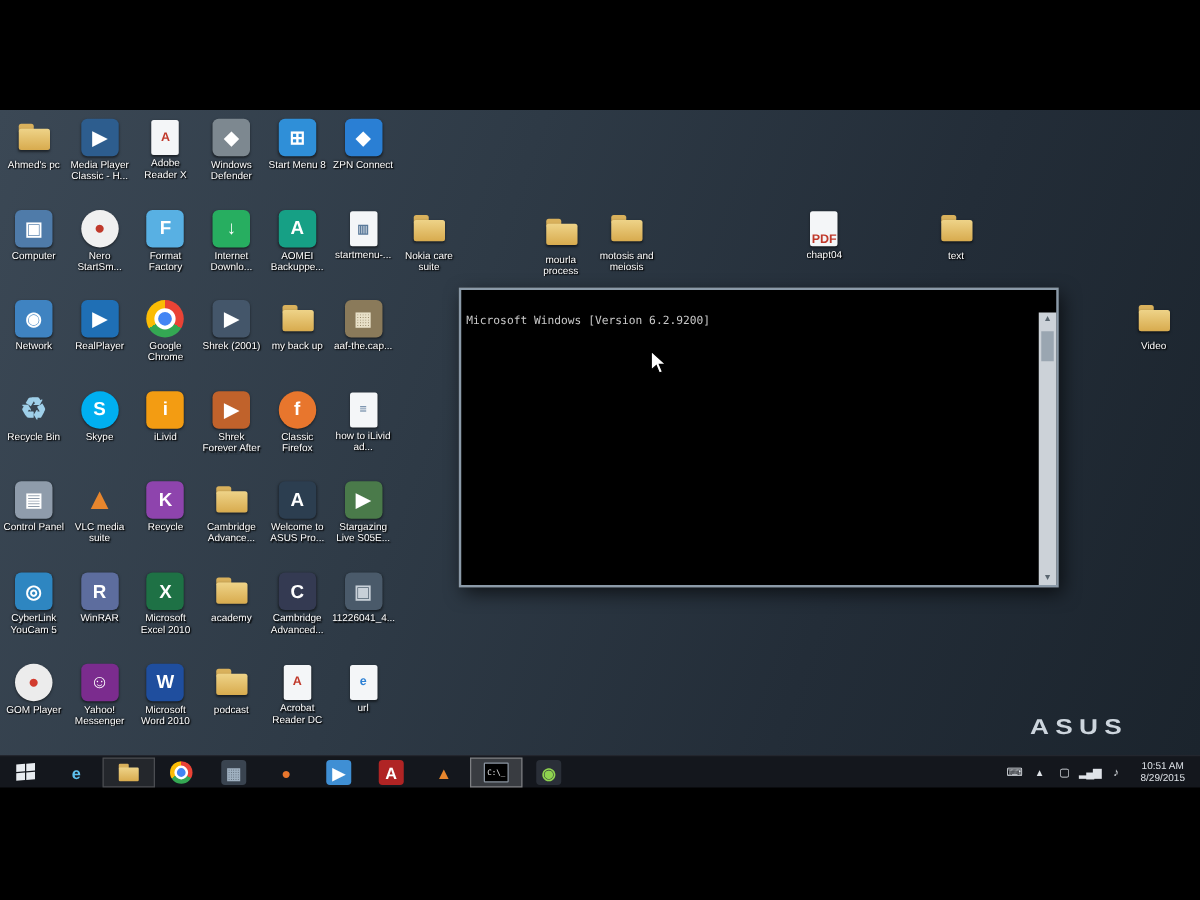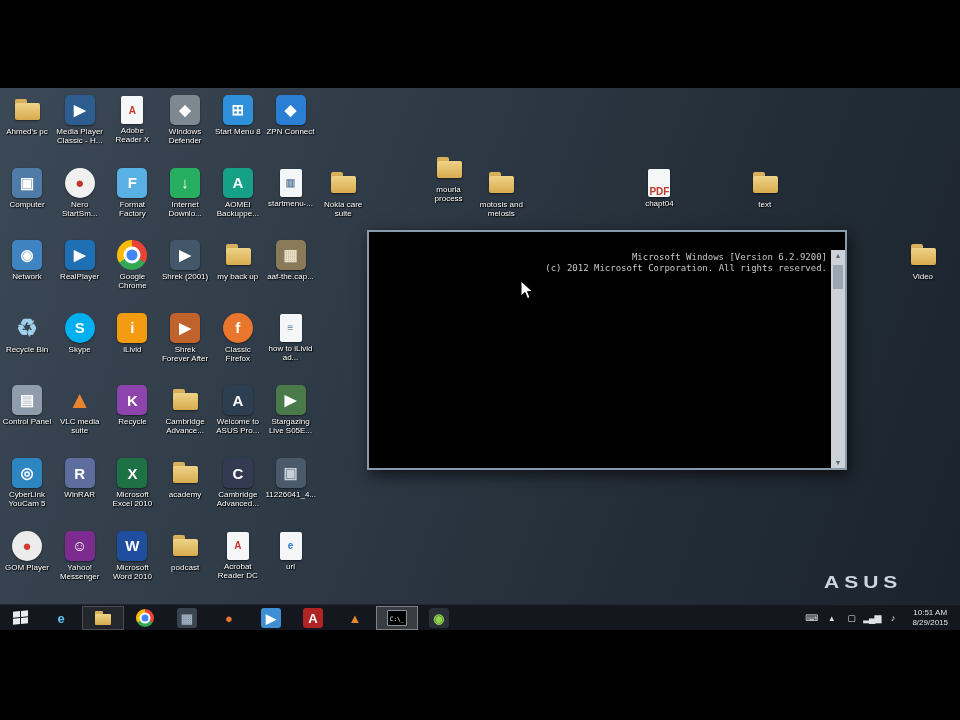--- a/index.html
+++ b/index.html
@@ -37,21 +37,21 @@
   .cmd-titlebar{height:18px;background:linear-gradient(#77899c,#5f7284);display:flex;
                 align-items:center;color:#fff;font-size:9px;}
   .cmd-sysicon{width:13px;height:11px;background:#000;border:1px solid #9a9a9a;margin-left:3px;
                color:#ddd;font-size:5px;line-height:10px;text-align:center;font-family:"DejaVu Sans Mono",monospace;}
   .cmd-title{flex:1;text-align:center;text-shadow:0 1px 1px rgba(0,0,0,.4);}
   .cmd-controls{display:flex;height:100%;align-items:stretch;}
   .cmd-btn{width:21px;display:flex;align-items:center;justify-content:center;font-size:8px;color:#fff;cursor:pointer;}
   .cmd-btn.close{background:#c75050;width:26px;}
   .cmd-body{position:absolute;left:0;top:18px;right:14px;bottom:0;padding:2px 4px;color:#c8c8c8;
             font-family:"DejaVu Sans Mono",monospace;font-size:9px;line-height:11px;white-space:pre;overflow:hidden;}
-  .cmd-line{min-height:11px;text-align:right;}
+  .cmd-line{min-height:11px;}
   .cmd-scroll{position:absolute;top:18px;right:0;width:14px;bottom:0;background:#ccd2d8;
               display:flex;flex-direction:column;justify-content:space-between;align-items:center;
               font-size:7px;color:#5a6670;padding:2px 0;box-sizing:border-box;}
   .cmd-thumb{position:absolute;top:33px;right:2px;width:10px;height:24px;background:#9aa6b1;}
 
   
   .taskbar{position:absolute;left:0;top:604px;width:960px;height:26px;background:#14171d;
            display:flex;align-items:center;border-top:1px solid #23262e;box-sizing:border-box;}
   .start-button{width:40px;height:26px;display:flex;align-items:center;justify-content:center;cursor:pointer;}
   .win-logo{display:grid;grid-template-columns:7px 7px;grid-template-rows:6px 6px;gap:1px;transform:skewY(-5deg);}
@@ -328,21 +328,21 @@
       <div class="desk-icon" style="left: 265.5px; top: 530.6px;">
         <div class="icon-img page" style="color: rgb(42, 127, 212);">
           <span>e</span>
         </div>
         <div class="desk-label">url</div>
       </div>
       <div class="desk-icon" style="left: 318.2px; top: 167.6px;">
         <div class="icon-img folder"></div>
         <div class="desk-label">Nokia care suite</div>
       </div>
-      <div class="desk-icon" style="left: 423.6px; top: 153px;">
+      <div class="desk-icon" style="left: 423.6px; top: 171px;">
         <div class="icon-img folder"></div>
         <div class="desk-label">mourla process</div>
       </div>
       <div class="desk-icon" style="left: 476.3px; top: 167.6px;">
         <div class="icon-img folder"></div>
         <div class="desk-label">motosis and meiosis</div>
       </div>
       <div class="desk-icon" style="left: 634.4px; top: 167.6px;">
         <div class="icon-img page" style="color: rgb(192, 57, 43); align-items: flex-end;">
           <span>PDF</span>
@@ -355,21 +355,21 @@
       </div>
       <div class="desk-icon" style="left: 897.9px; top: 240.2px;">
         <div class="icon-img folder"></div>
         <div class="desk-label">Video</div>
       </div>
     </div>
 
   <div class="asus">ASUS</div>
 
   <div class="cmd-window">
-    <div class="cmd-body"><div class="cmd-line">Microsoft Windows [Version 6.2.9200]</div><div class="cmd-line">(c) 2012 Microsoft Corporation. All rights reserved.</div><div class="cmd-line"></div></div>
+    <div class="cmd-body"><div class="cmd-line">Microsoft Windows [Version 6.2.9200]</div><div class="cmd-line"></div></div>
     <div class="cmd-scroll">
       <span>▲</span>
       <span>▼</span>
     </div>
     <div class="cmd-thumb"></div>
   </div>
 
   <svg class="cursor" width="16" height="22" viewBox="0 0 16 22">
     <polygon points="1,1 1,16 5,12.5 7.5,18.5 10,17.5 7.5,11.5 12.5,11.5" fill="#ffffff" stroke="#000000" stroke-width="1"></polygon>
   </svg>

